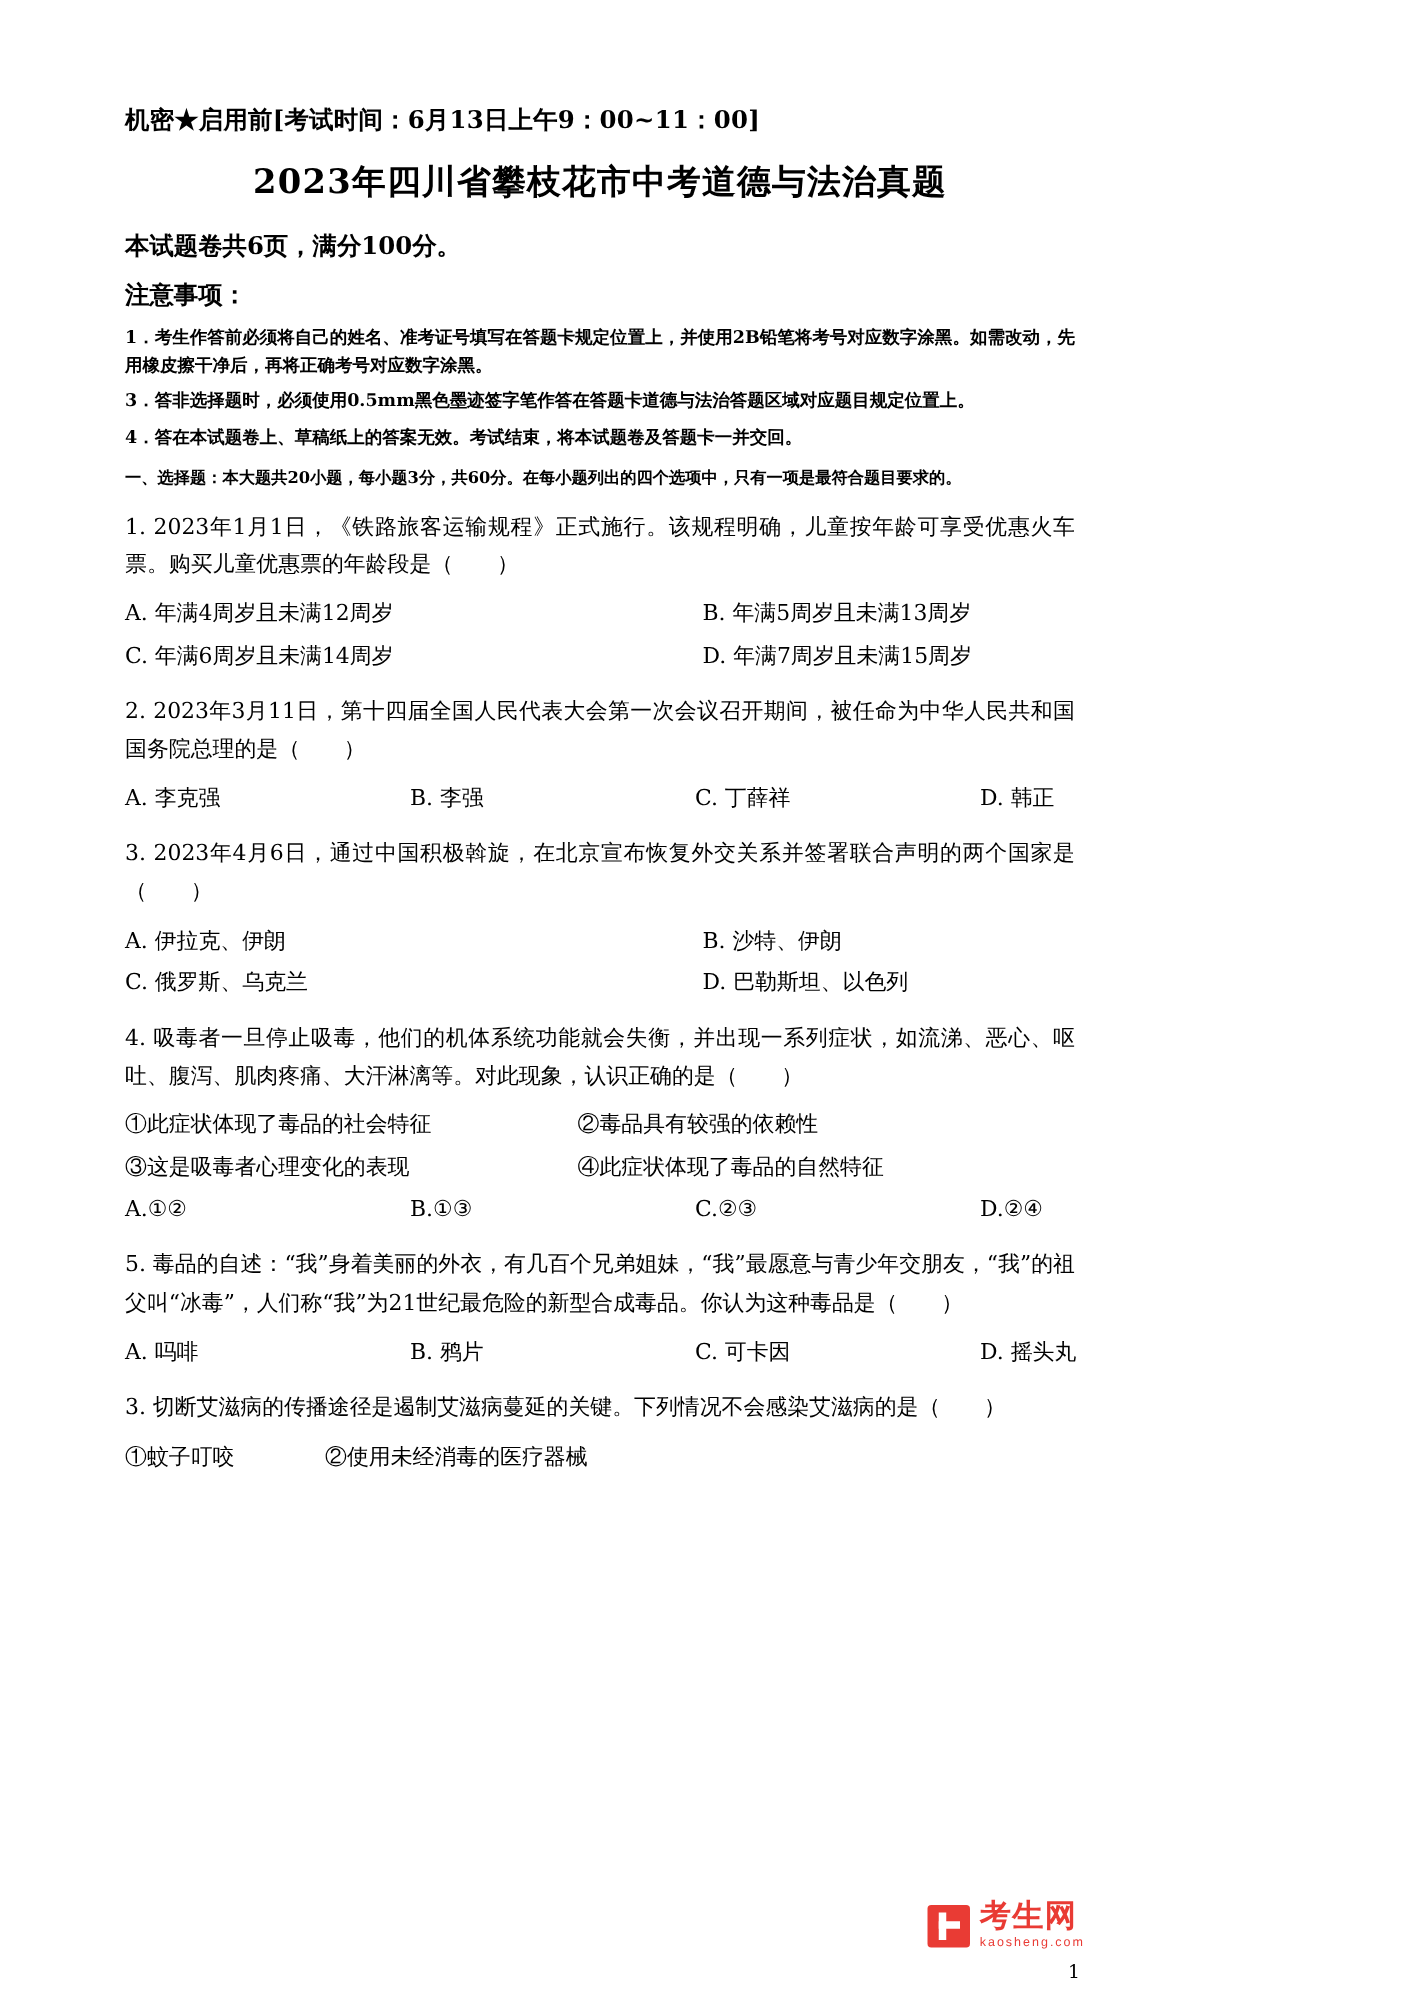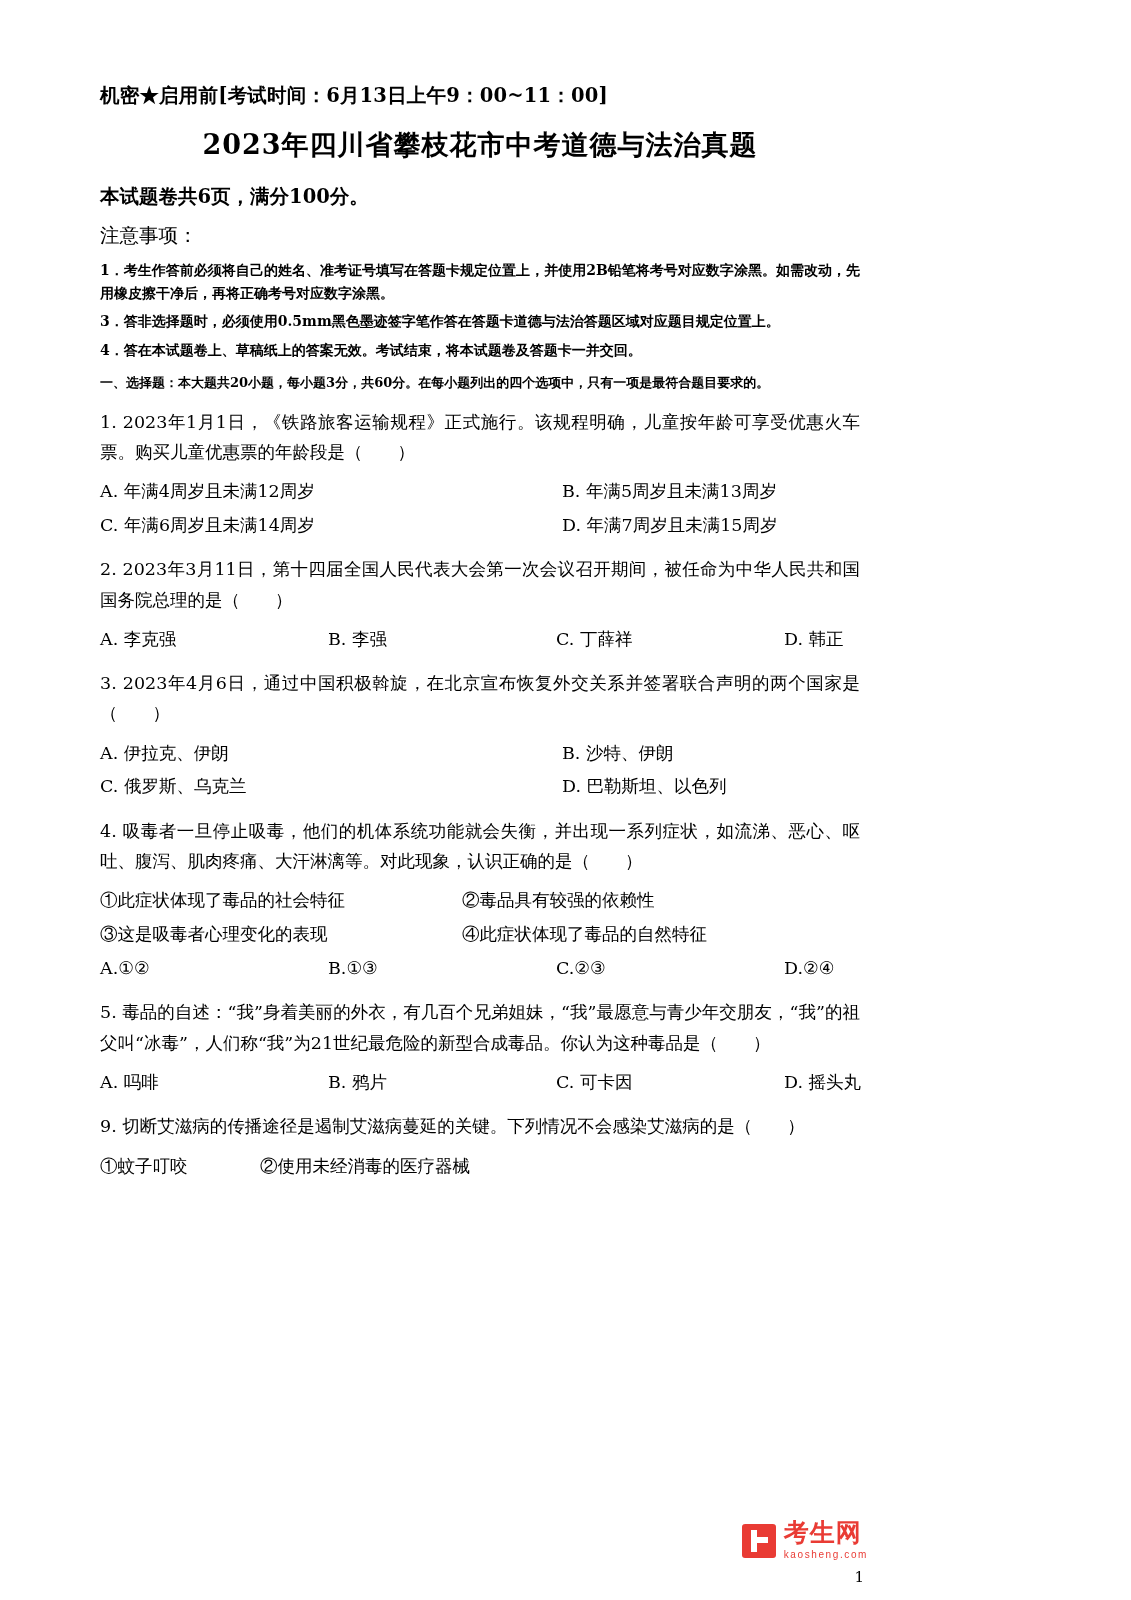--- a/index.html
+++ b/index.html
@@ -35,21 +35,21 @@
     letter-spacing: 1px;
     margin: 6px 0 20px 0;
   }
   .subtitle {
     font-size: 19.5px;
     font-weight: bold;
     margin-bottom: 12px;
   }
   .notice-head {
     font-size: 19.5px;
-    font-weight: normal;
+    font-weight: bold;
     margin-bottom: 10px;
   }
   .notice-item {
     font-size: 14px;
     font-weight: bold;
     line-height: 1.62;
     margin-bottom: 6px;
     text-align: justify;
   }
   .section-head {
@@ -225,21 +225,21 @@
   </div>
 
   <div class="q-stem">5. 毒品的自述：“我”身着美丽的外衣，有几百个兄弟姐妹，“我”最愿意与青少年交朋友，“我”的祖父叫“冰毒”，人们称“我”为21世纪最危险的新型合成毒品。你认为这种毒品是（　　）</div>
   <div class="opts four-col">
     <span>A. 吗啡</span>
     <span>B. 鸦片</span>
     <span>C. 可卡因</span>
     <span>D. 摇头丸</span>
   </div>
 
-  <div class="q-stem">9. 切断艾滋病的传播途径是遏制艾滋病蔓延的关键。下列情况不会感染艾滋病的是（　　）</div>
+  <div class="q-stem">3. 切断艾滋病的传播途径是遏制艾滋病蔓延的关键。下列情况不会感染艾滋病的是（　　）</div>
   <div class="opts stmt stmt2">
     <span>①蚊子叮咬</span>
     <span>②使用未经消毒的医疗器械</span>
   </div>
 
   <div class="watermark">
     <div class="wm-logo"></div>
     <div class="wm-text">
       <span class="wm-main">考生网</span>
       <span class="wm-sub">kaosheng.com</span>

